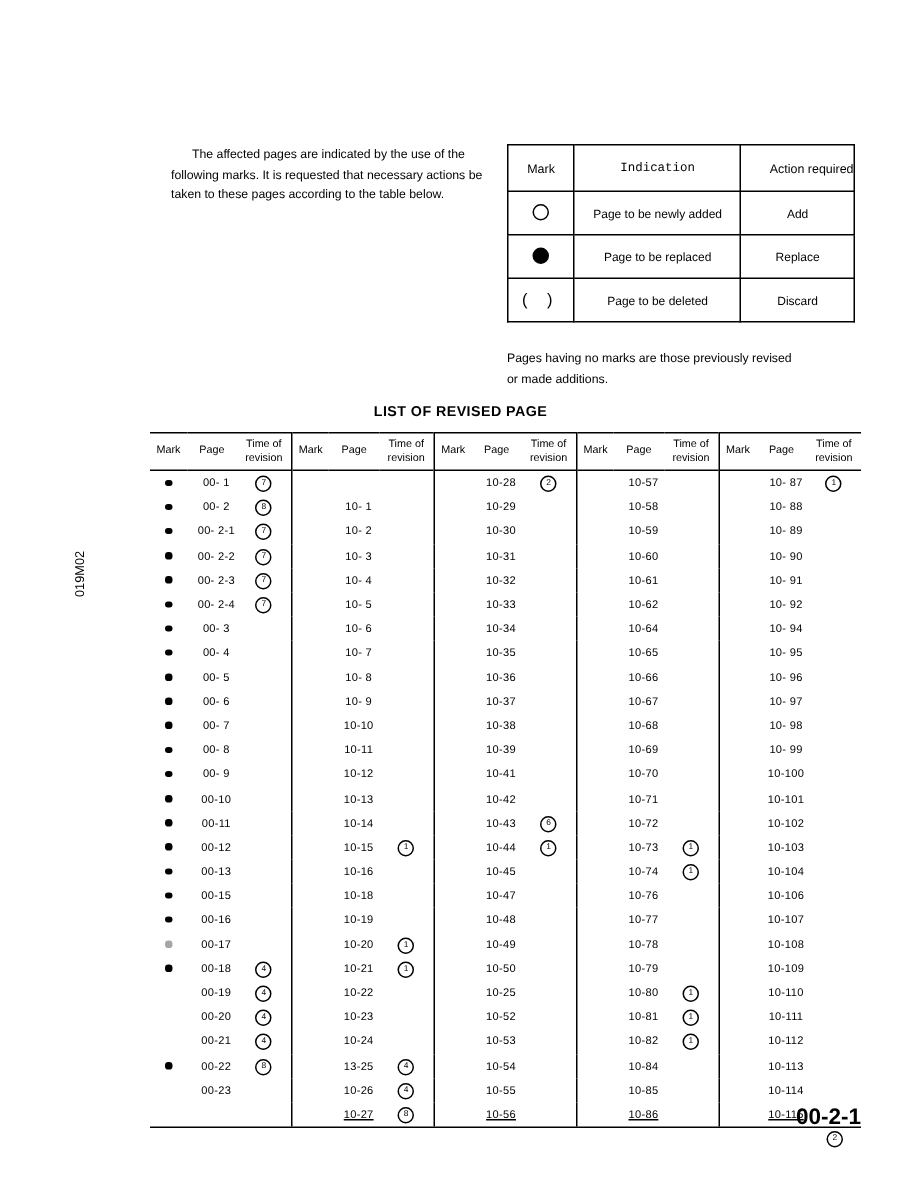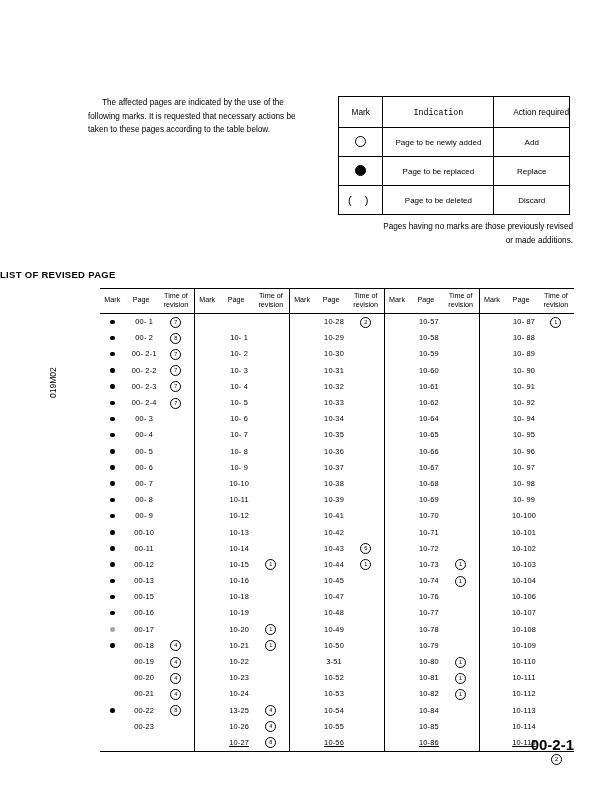--- a/index.html
+++ b/index.html
@@ -12,21 +12,21 @@
     background: #ffffff;
     font-family: "Liberation Sans", sans-serif;
     color: #000000;
     position: relative;
     overflow: hidden;
   }
 
   
   .intro {
     position: absolute;
-    left: 88px;
+    left: 114px;
     top: 96px;
     width: 215px;
     font-size: 8.2px;
     line-height: 13.5px;
     text-align: left;
   }
   .intro .indent { display: inline-block; width: 14px; }
 
   
   .legend {
@@ -68,34 +68,33 @@
     border: 1px solid #000;
     border-radius: 50%;
     background: #000;
   }
   .sym-paren { font-size: 11px; letter-spacing: 5px; }
 
   
   .legend-note {
     position: absolute;
     left: 338px;
-    top: 220px;
+    top: 232px;
     width: 235px;
     font-size: 8.2px;
     line-height: 14px;
-    text-align: right;
   }
 
   
   .list-title {
     position: absolute;
     left: 0;
     top: 269px;
     width: 614px;
-    text-align: left;
+    text-align: center;
     font-size: 9.5px;
     font-weight: bold;
     letter-spacing: 0.3px;
   }
 
   
   .side-code {
     position: absolute;
     left: 48px;
     top: 398px;
@@ -618,21 +617,21 @@
           <td class="c-rev"></td>
         </tr>
         <tr>
           <td class="c-mark"></td>
           <td class="c-page pagecell">00-19</td>
           <td class="c-rev"><span class="circnum">4</span></td>
           <td class="c-mark grp-sep"></td>
           <td class="c-page pagecell">10-22</td>
           <td class="c-rev"></td>
           <td class="c-mark grp-sep"></td>
-          <td class="c-page pagecell">3-51</td>
+          <td class="c-page pagecell">10-25</td>
           <td class="c-rev"></td>
           <td class="c-mark grp-sep"></td>
           <td class="c-page pagecell">10-80</td>
           <td class="c-rev"><span class="circnum">1</span></td>
           <td class="c-mark grp-sep"></td>
           <td class="c-page pagecell">10-110</td>
           <td class="c-rev"></td>
         </tr>
         <tr>
           <td class="c-mark"></td>

